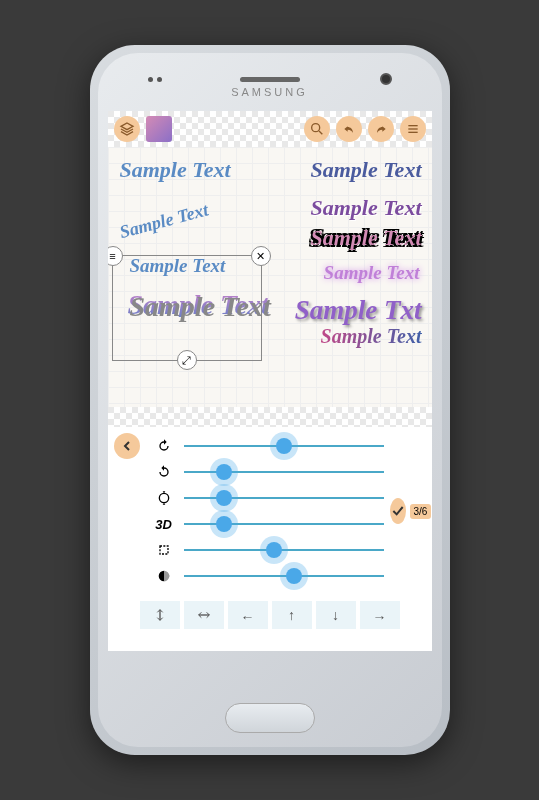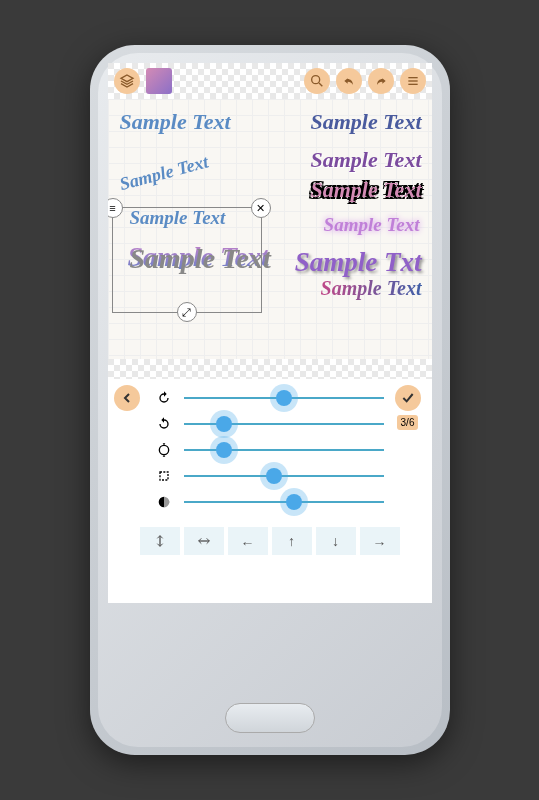--- a/index.html
+++ b/index.html
@@ -122,21 +122,21 @@
 .ctrl-top {
   height: 20px;
   background: repeating-conic-gradient(#fff 0 25%, #e8e8e8 0 50%) 0 0/12px 12px;
 }
 .sliders-row {
   display: flex;
   padding: 6px;
   gap: 6px;
 }
 .left-back { width: 32px; }
-.right-done { width: 36px; display: flex; flex-direction: column; align-items: center; gap: 4px; }
+.right-done { width: 36px; display: flex; align-items: center; gap: 4px; }
 .sliders { flex: 1; }
 .slider-row {
   display: flex;
   align-items: center;
   gap: 8px;
   height: 26px;
 }
 .slider-icon { width: 24px; display: flex; justify-content: center; font-size: 15px; font-weight: bold; }
 .slider-track {
   flex: 1;
@@ -184,20 +184,31 @@
   border-radius: 15px;
   border: 1px solid #aaa;
 }
 svg { width: 16px; height: 16px; }
 </style>
 </head>
 <body>
 
 <div class="phone">
   <div class="phone-inner">
+    <div class="top-hardware">
+      <div class="speaker-row">
+        <div class="sensor-dots">
+            <span></span>
+            <span></span>
+          </div>
+        <div class="speaker"></div>
+        <div class="camera"></div>
+      </div>
+      <div class="brand">SAMSUNG</div>
+    </div>
 
     <div class="screen">
 
       <div class="toolbar">
         <div class="circle-btn">
           <svg viewBox="0 0 24 24">
               <path d="M12 3l9 5-9 5-9-5 9-5zm-9 9l9 5 9-5m-18 4l9 5 9-5" fill="none" stroke="#8a5a2a" stroke-width="2"></path>
             </svg>
         </div>
         <div class="square-btn"></div>
@@ -284,20 +295,28 @@
                     <circle cx="12" cy="12" r="7" fill="none" stroke="#000" stroke-width="2"></circle>
                     <path d="M12 5l-2-3 4 0z M12 19l2 3-4 0z" fill="#000"></path>
                   </svg>
                 </div>
                 <div class="slider-track">
                   <div class="slider-thumb" style="left:20%"></div>
                 </div>
               </div>
               <div class="slider-row">
                 <div class="slider-icon">
+                  <span style="font-size:13px;font-weight:900;font-style:italic">3D</span>
+                </div>
+                <div class="slider-track">
+                  <div class="slider-thumb" style="left:20%"></div>
+                </div>
+              </div>
+              <div class="slider-row">
+                <div class="slider-icon">
                   <svg viewBox="0 0 24 24">
                     <rect x="6" y="6" width="12" height="12" fill="none" stroke="#000" stroke-width="2" stroke-dasharray="3 2"></rect>
                   </svg>
                 </div>
                 <div class="slider-track">
                   <div class="slider-thumb" style="left:45%"></div>
                 </div>
               </div>
               <div class="slider-row">
                 <div class="slider-icon">

